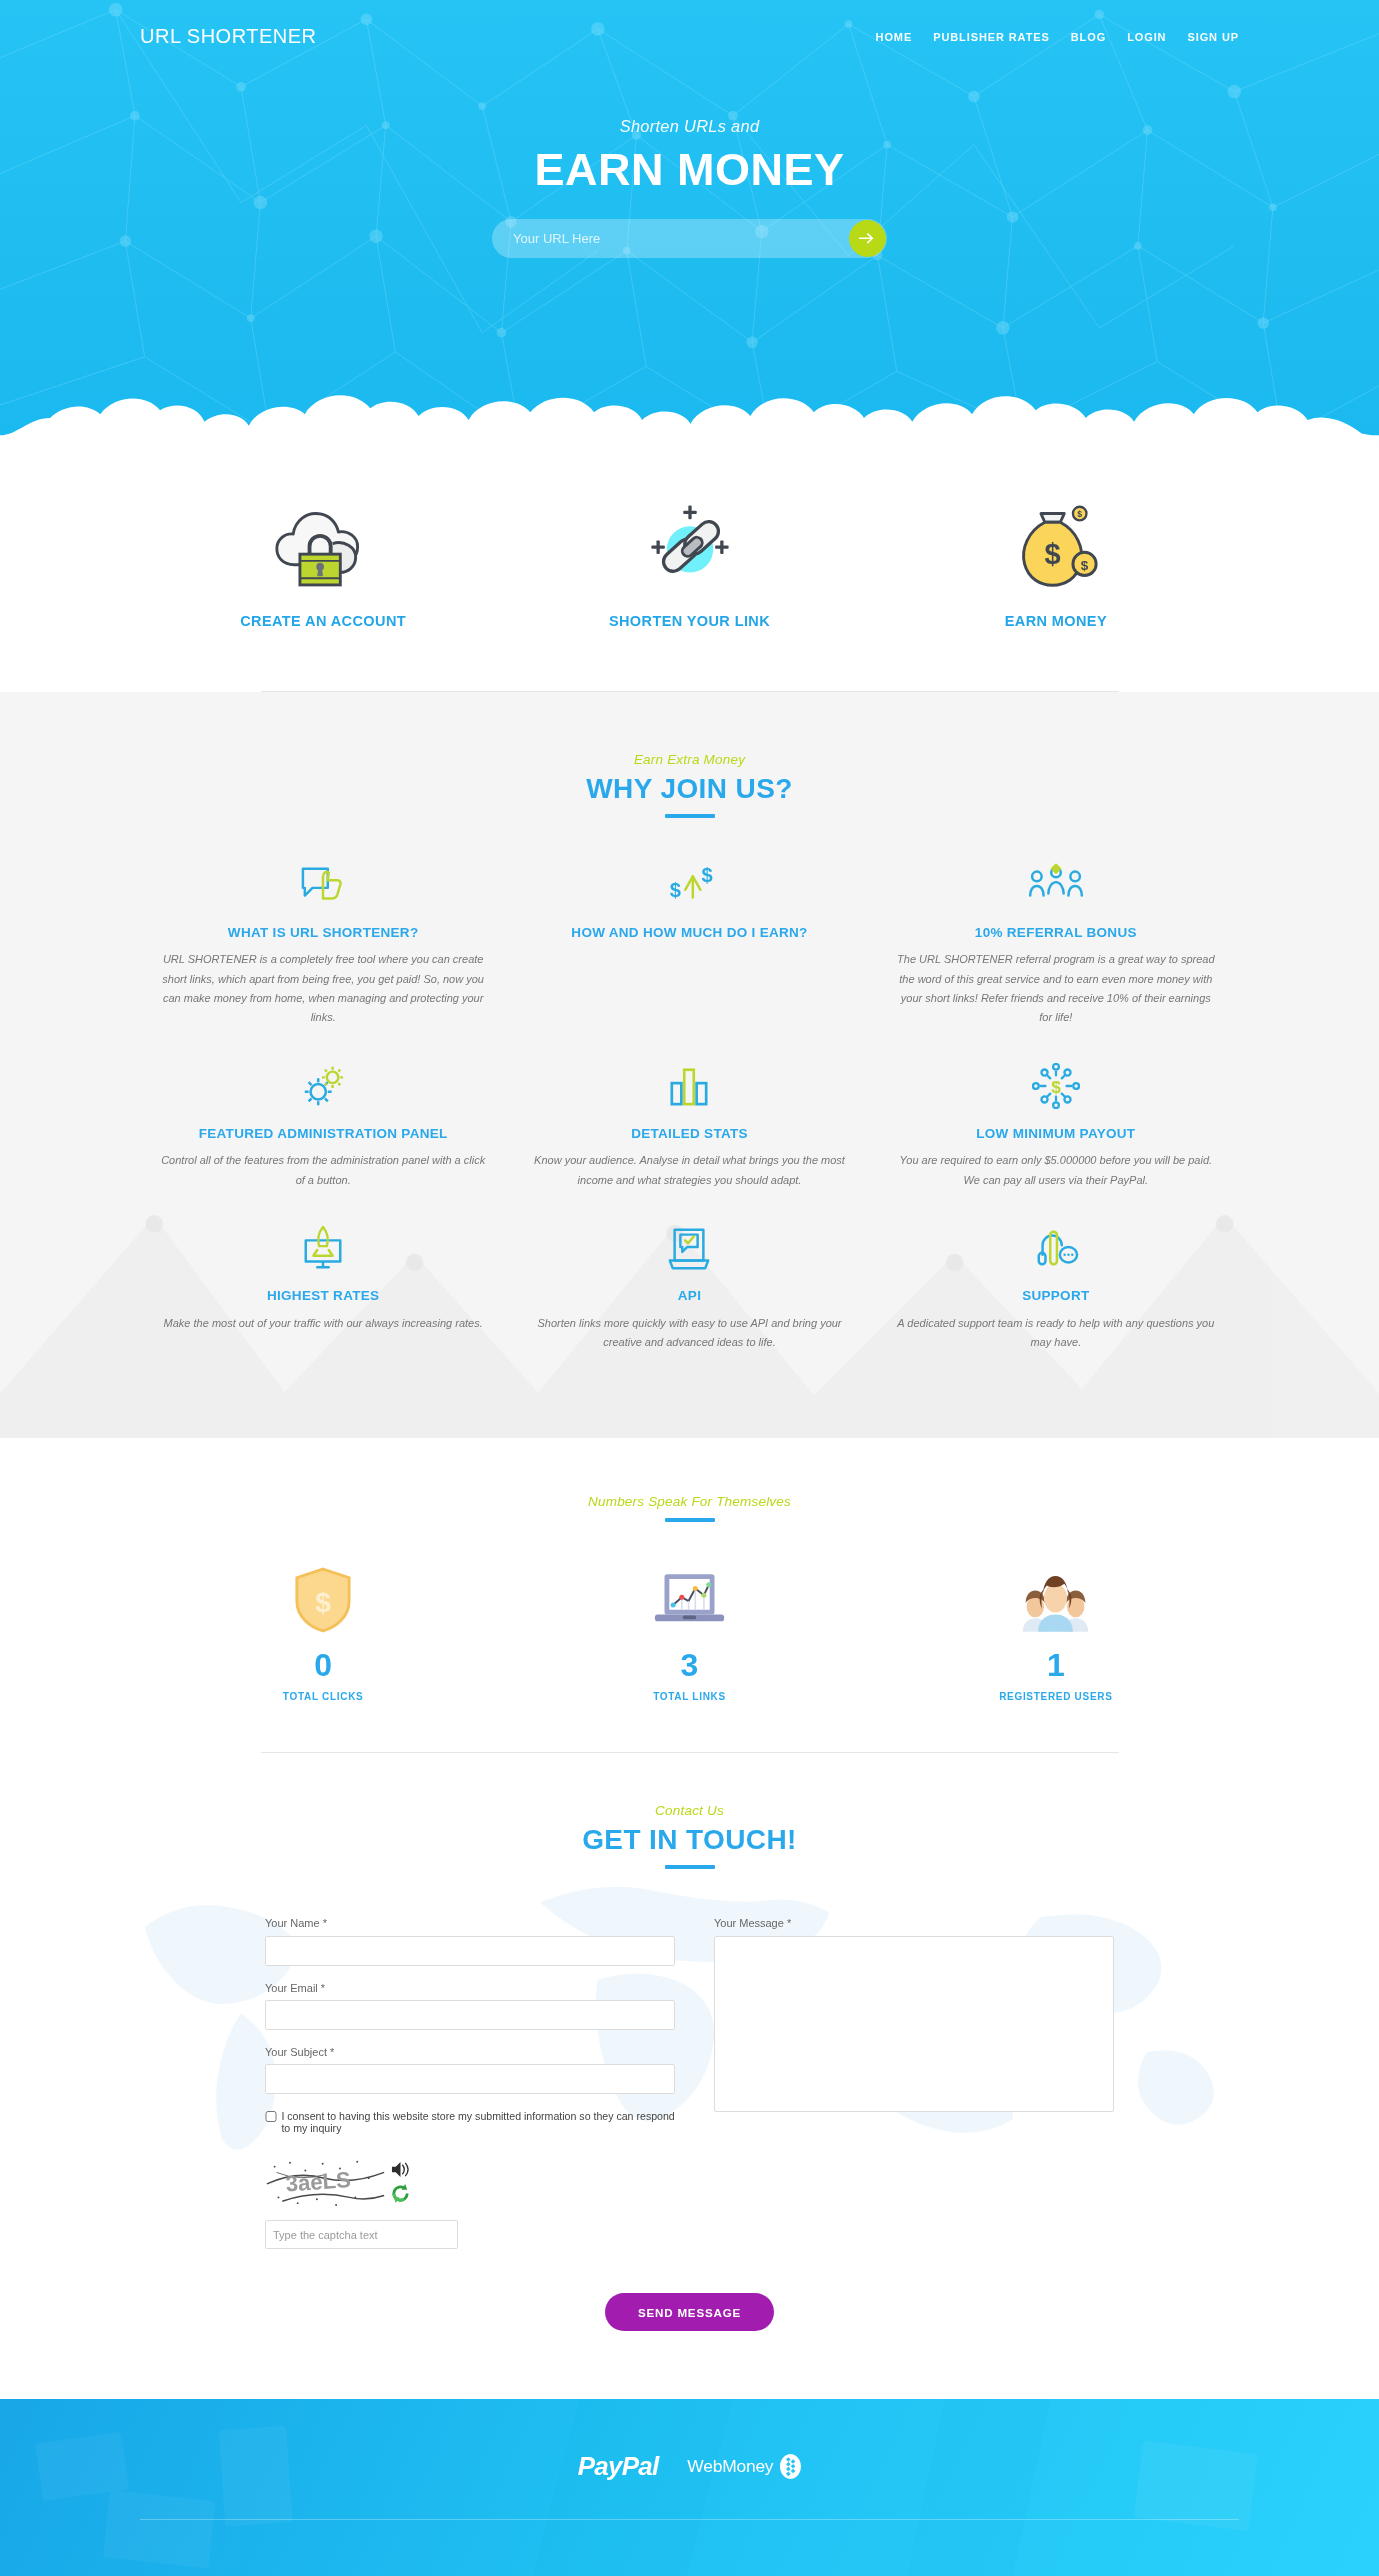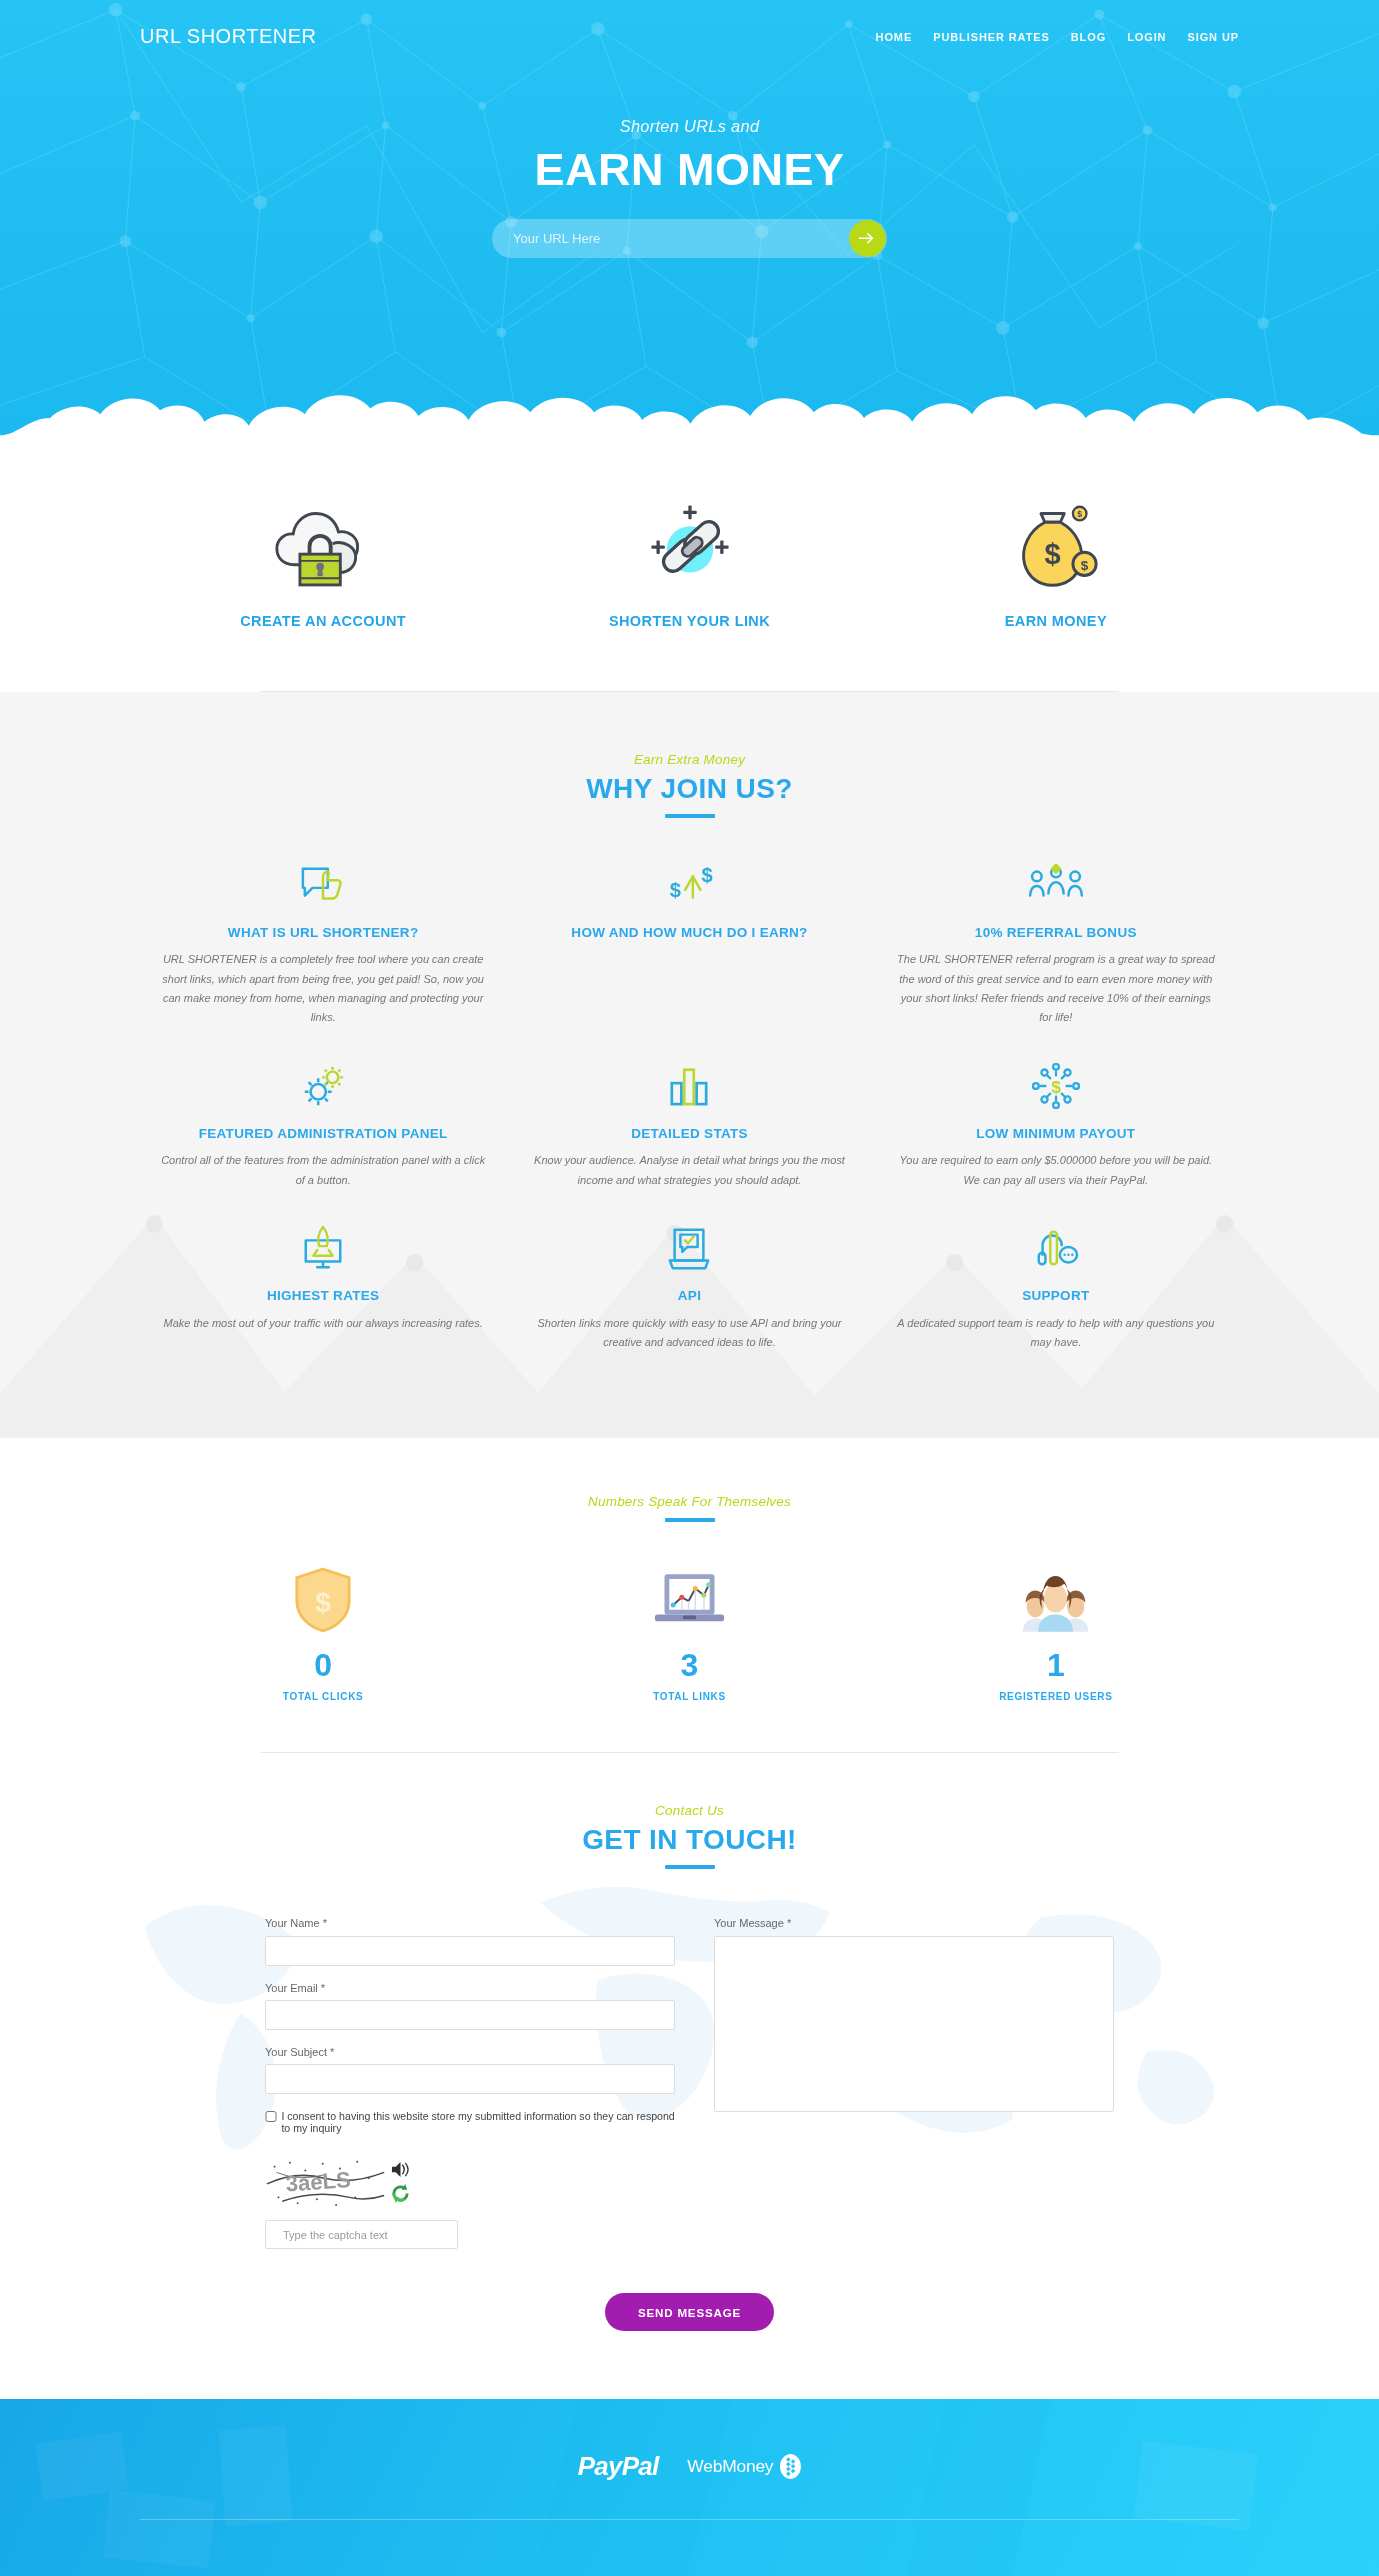--- a/index.html
+++ b/index.html
@@ -165,21 +165,21 @@
     font-family: "Liberation Sans", sans-serif;
   }
   .consent {
     display: flex; align-items: flex-start; gap: 4.8px;
     margin-top: 7.7px; font-size: 10.6px; color: #444;
   }
   .consent input { width:11.6px; height:11.6px; margin-top:1px; }
   .captcha-box { margin-top: 21px; display: flex; align-items: center; }
   .captcha-input {
     margin-top: 11.6px; width: 193px; height: 29px; border:1px solid #dcdcdc;
-    background:#fff; border-radius:1.9px; padding: 0 17px; font-size:11px;
+    background:#fff; border-radius:1.9px; padding: 0 7px; font-size:11px;
     color:#444; outline:none; font-family: "Liberation Sans", sans-serif;
   }
   .captcha-input::placeholder { color: #9a9a9a; }
   .send-wrap { text-align: center; margin-top: 44px; }
   .send-btn {
     background: #a21caf; color: #fff; border: 0; cursor: pointer;
     padding: 12.5px 33px; border-radius: 21px;
     font-size: 11.6px; font-weight: 700; letter-spacing: 0.8px;
     text-transform: uppercase; font-family: "Liberation Sans", sans-serif;
   }

